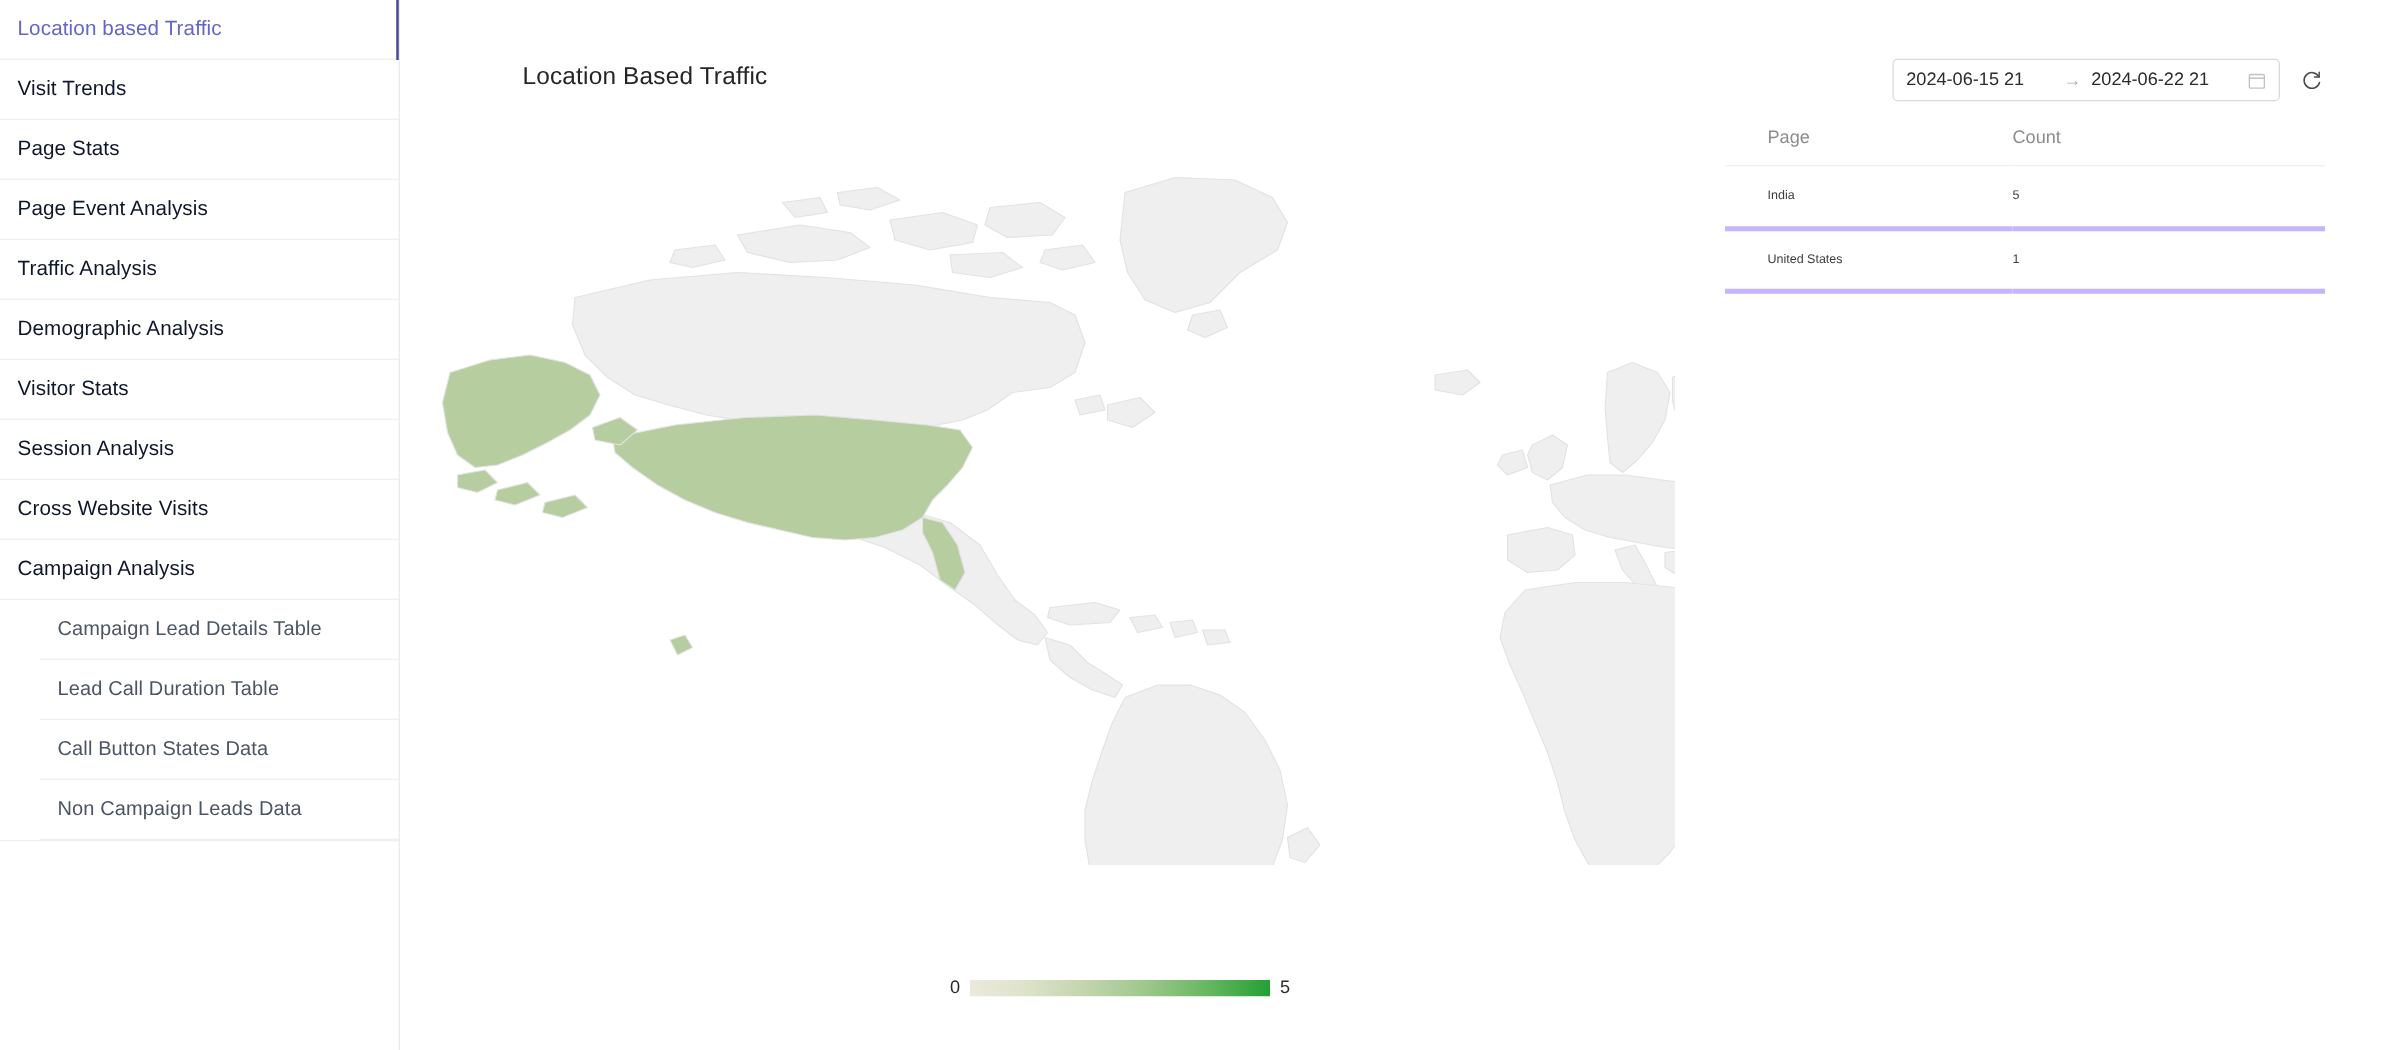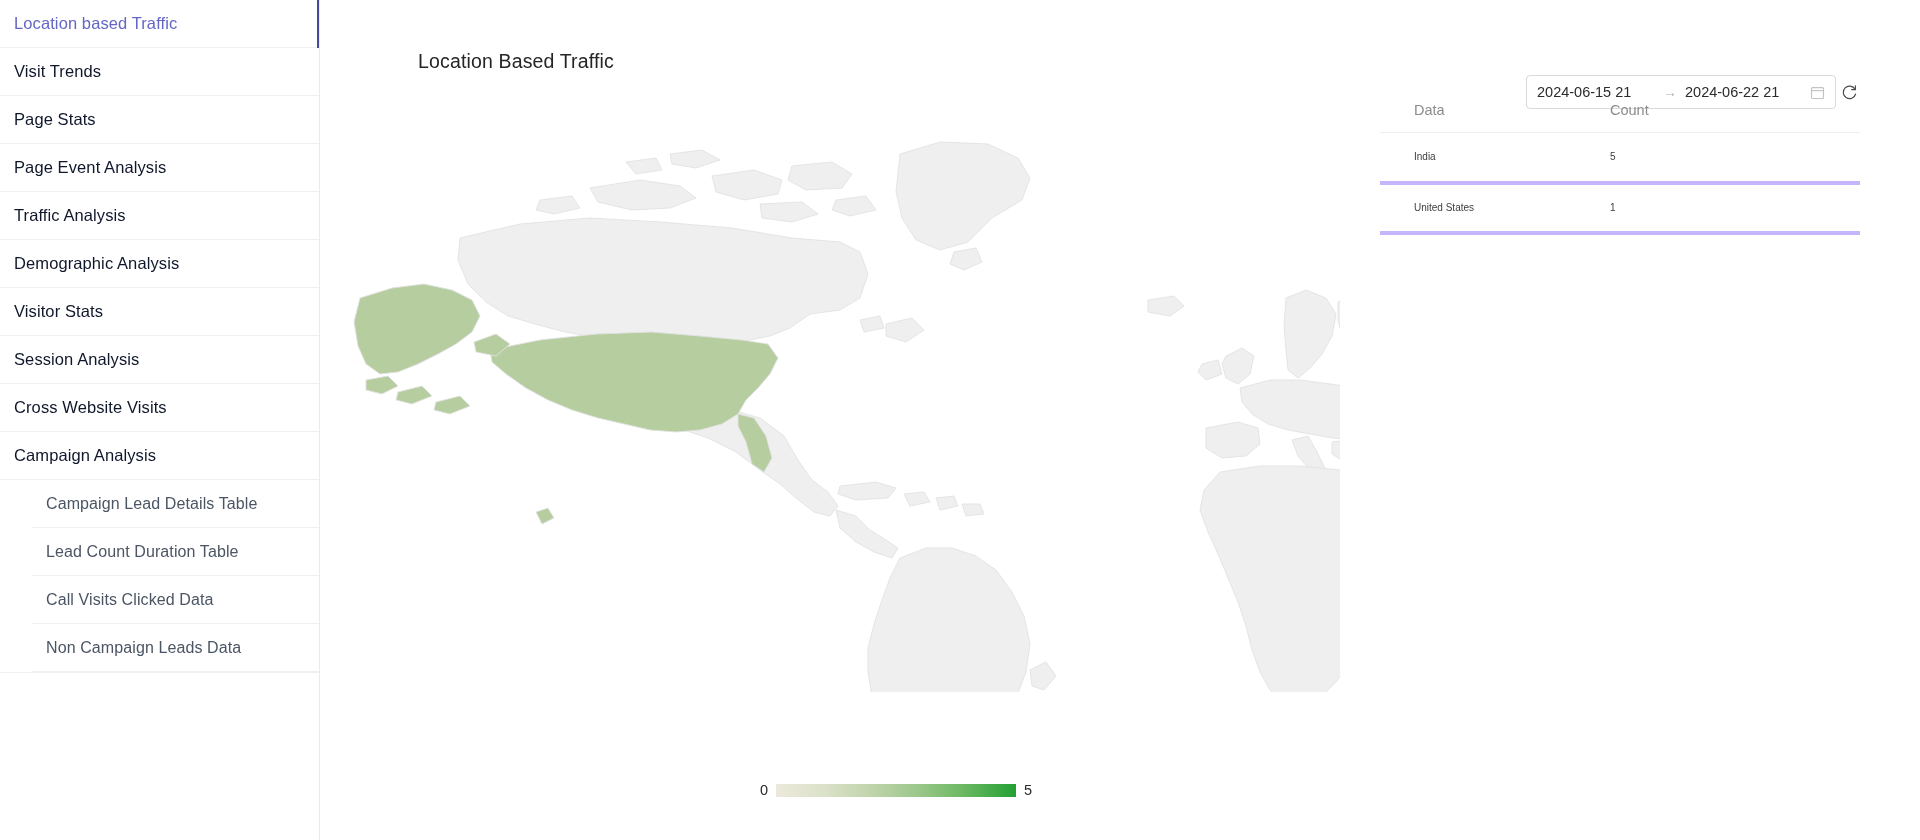--- a/index.html
+++ b/index.html
@@ -91,22 +91,21 @@
     color: #252525;
     letter-spacing: .15px;
   }
 
   
   #toolbar {
     position: absolute;
     right: 60px; top: 47px;
     display: flex;
     align-items: center;
-    gap: 2px;
-    margin-top: 28px;
+    gap: 14px;
   }
   #date-range {
     display: flex;
     align-items: center;
     height: 34px;
     width: 310px;
     border: 1px solid #d9d9d9;
     border-radius: 4px;
     background: #ffffff;
     padding: 0 10px;
@@ -255,25 +254,25 @@
         <span>Campaign Analysis</span>
 
       </div>
 
       <div class="sidebar-sub-group">
         <div class="menu-item sub">
           <span>Campaign Lead Details Table</span>
           <span class="sub-rule"></span>
         </div>
         <div class="menu-item sub">
-          <span>Lead Count Duration Table</span>
+          <span>Lead Call Duration Table</span>
           <span class="sub-rule"></span>
         </div>
         <div class="menu-item sub">
-          <span>Call Visits Clicked Data</span>
+          <span>Call Button States Data</span>
           <span class="sub-rule"></span>
         </div>
         <div class="menu-item sub">
           <span>Non Campaign Leads Data</span>
           <span class="sub-rule"></span>
         </div>
       </div>
 
       <div id="sidebar-tail"></div>
     </div>
@@ -435,21 +434,21 @@
     </div>
 
     <div id="table-panel">
       <table class="stat-table">
         <colgroup>
             <col class="c1">
             <col class="c2">
           </colgroup>
         <thead>
           <tr>
-            <th>Data</th>
+            <th>Page</th>
             <th class="col-count">Count</th>
           </tr>
         </thead>
         <tbody>
           <tr>
             <td>India</td>
             <td class="col-count">5</td>
           </tr>
           <tr>
             <td>United States</td>

